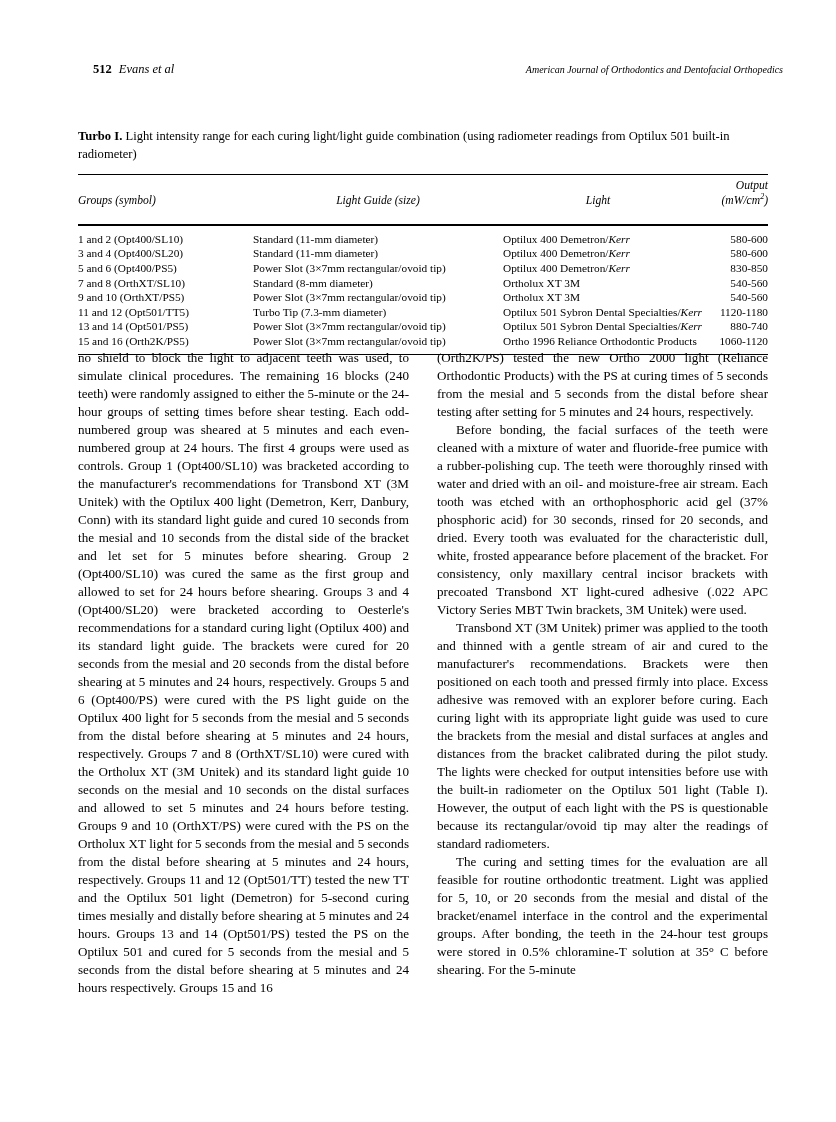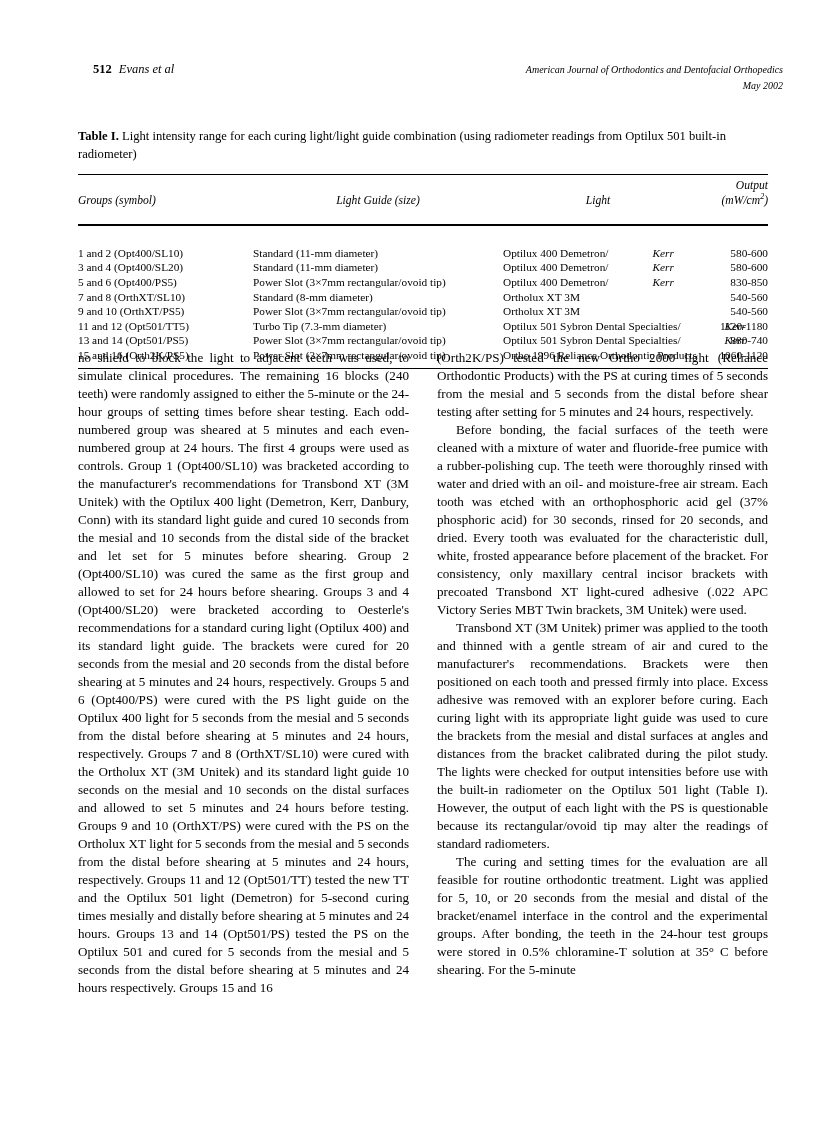--- a/index.html
+++ b/index.html
@@ -90,36 +90,36 @@
     border-bottom: 2.2px solid #000;
   }
   table.data tbody td {
     font-size: 11.3px;
     line-height: 14.6px;
     padding: 0;
     vertical-align: top;
     white-space: nowrap;
   }
   table.data tbody tr:first-child td {
-    padding-top: 20px;
+    padding-top: 6px;
   }
   table.data tbody tr:last-child td {
     padding-bottom: 5px;
   }
   .col-groups { width: 175px; text-align: left; }
   .col-guide  { width: 250px; text-align: left; }
   .col-light  { width: 190px; text-align: left; }
   .col-output { width: 75px;  text-align: left; }
 
   thead th.col-groups { text-align: left; }
   thead th.col-guide  { text-align: center; padding-left: 0; }
   thead th.col-light  { text-align: center; }
   thead th.col-output { text-align: right; }
 
-  td.c-light .brand { font-style: italic; margin-left: 44px; }
+  td.c-light .brand { font-style: italic; }
   td.c-output { text-align: right; padding-left: 18px; }
   thead th.col-output { padding-right: 2px; }
   .sup { font-size: 8px; vertical-align: super; }
 
   .rule-bottom {
     border-top: 1px solid #000;
     height: 0;
     width: 690px;
   }
 
@@ -151,27 +151,26 @@
 <body>
 
 <div class="page">
 
   <div class="runhead">
     <div class="runhead-left">
       <span class="folio">512</span><span class="authors">Evans et al</span>
     </div>
     <div class="runhead-right">
       <div>American Journal of Orthodontics and Dentofacial Orthopedics</div>
-      <div>May 2002</div>
     </div>
   </div>
 
   <div class="table-wrap">
     <div class="table-caption">
-      <span class="tbl-label">Table I.</span>
+      <span class="tbl-label">Turbo I.</span>
       <span>Light intensity range for each curing light/light guide combination (using radiometer readings from Optilux 501 built-in radiometer)</span>
     </div>
 
     <table class="data">
       <thead>
         <tr class="hdr rule-top">
           <th class="col-groups">Groups (symbol)</th>
           <th class="col-guide">Light Guide (size)</th>
           <th class="col-light">Light</th>
           <th class="col-output"><span>Output (mW/cm</span><span class="sup">2</span><span>)</span></th>

